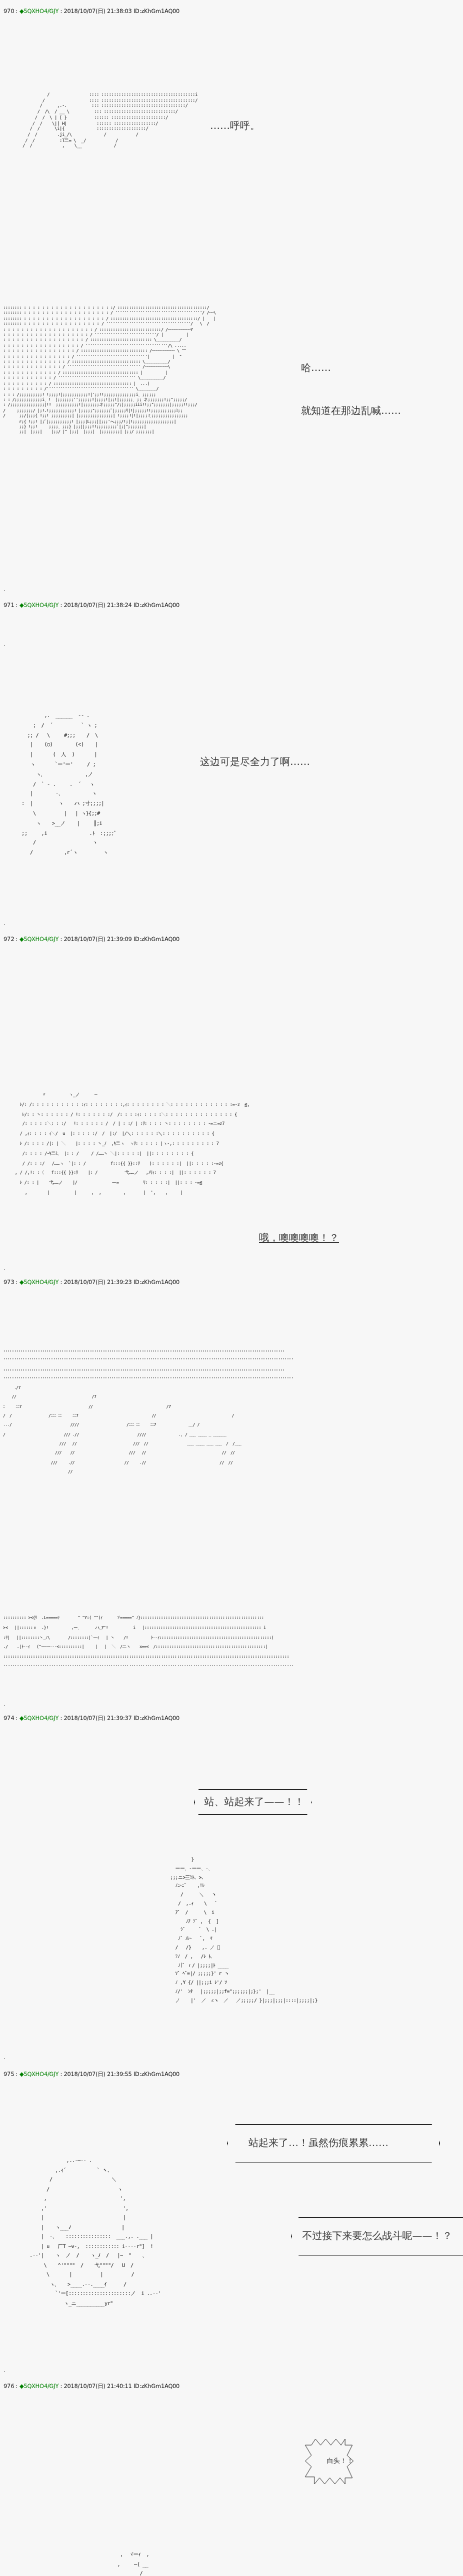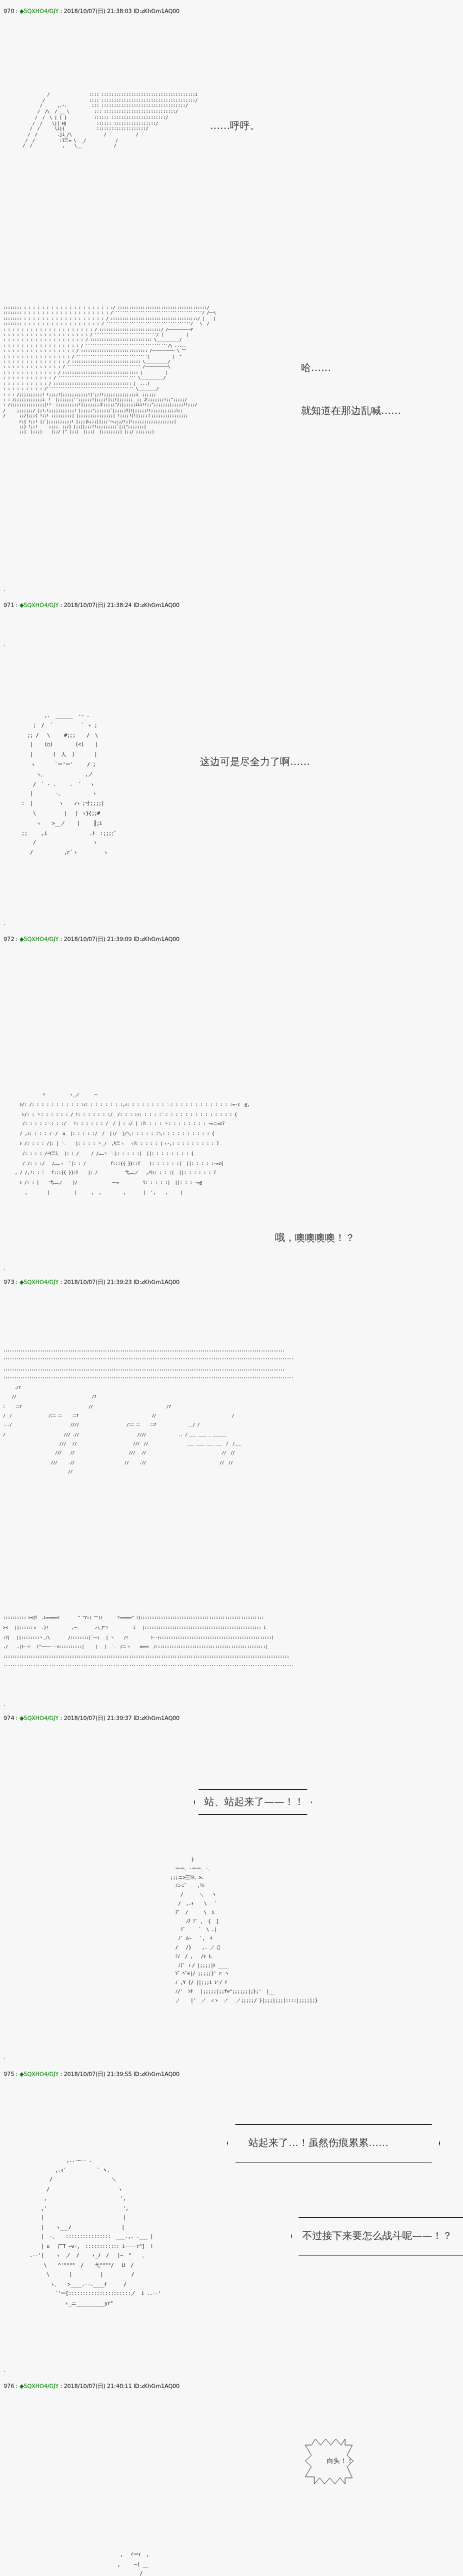--- a/index.html
+++ b/index.html
@@ -136,21 +136,21 @@
    ﾚ/: /: : : : : : : : : : :ｨ: : : : : : : :,ｨ: : : : : : : : ＼: : : : : : : : : : : : :=-z  ≦,
     ﾚ/: : ヽ: : : : : : / !: : : : : : :/  /: : : :ｨ: : : : :＼: : : : : : : : : : : : : : {
     /: : : : :＼: : :/   !: : : : : : /  / | : :/ | :ﾘ: : : : ヽ: : : : : : : : -=ニ=z7
    / ,ｨ: : : : ｨ＼/  u  |: : : : :/  /  |:/  |/＼: : : : : :＼: : : : : : : : : : {
    ﾚ /: : : : /|: | ＼    |: : : : ヽ_ﾉ  ,ｷ二ヽ  ヽﾘ: : : : : |ヽ-,: : : : : : : : : 7
     /: : : : /ｰｷ二ﾐ、 |: : /     / /……ヽ ＼|: : : : :|  ||: : : : : : : : {
     / /: : :/   /……ヽ  `|: : /          f:::{{ }}::ﾘ    ): : : : : :|  ||: : : : :-=z{
  , / /,!: :〈   f:::{{ }}:ﾘ    |: /           弋……ノ   ,ﾉﾘｨ: : : :|  ||: : : : : : 7
    ﾚ /: : |    弋……ノ    |/              ー=          ﾘ: : : : :|  ||: : : -=≦
      ,        |          |      ,  ,         ,       |  ',    ,     |</pre>
-<div class="speech" style="left:275px; top:1233px;">哦，噢噢噢噢！？</div>
+<div class="speech" style="left:259px; top:1233px;text-decoration:underline;">哦，噢噢噢噢！？</div>
 
 <pre class="aa" style="left:3.1px; top:1346px; font-size:4.1px; line-height:9.3px;">::::::::::::::::::::::::::::::::::::::::::::::::::::::::::::::::::::::::::::::::::::::::::::::::::::::::::::::::::::::::::::::::::
 ''''''''''''''''''''''''''''''''''''''''''''''''''''''''''''''''''''''''''''''''''''''''''''''''''''''''''''''''''''''''''''''''''''''
 ::::::::::::::::::::::::::::::::::::::::::::::::::::::::::::::::::::::::::::::::::::::::::::::::::::::::::::::::::::::::::::::::::
 ''''''''''''''''''''''''''''''''''''''''''''''''''''''''''''''''''''''''''''''''''''''''''''''''''''''''''''''''''''''''''''''''''''''
      ./7
     //                                   /7
 ﾆ     ﾆﾆ7                               //                                  /7
 /  /                 /ﾆﾆﾆ ﾆﾆ     ﾆﾆ7                                  //                                   /
 .../                           ////                      /ﾆﾆﾆ ﾆﾆ     ﾆﾆ7               __/ /

